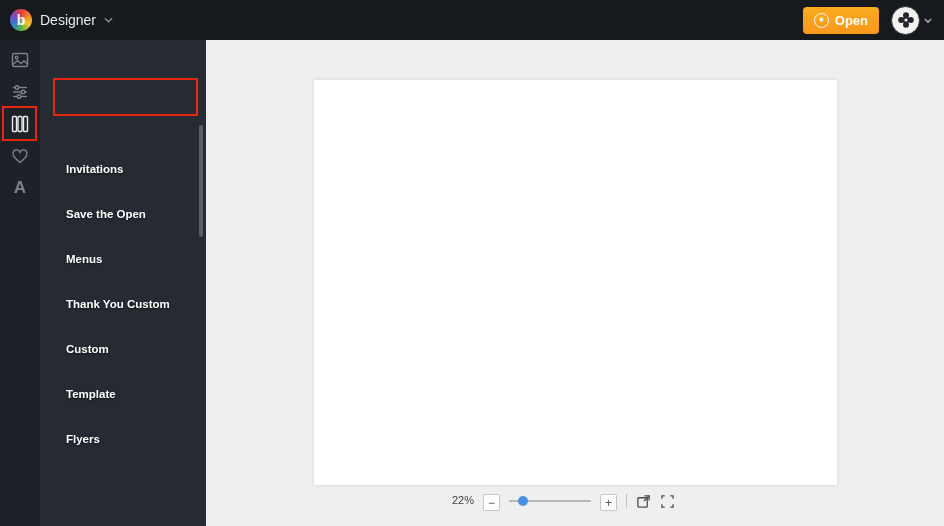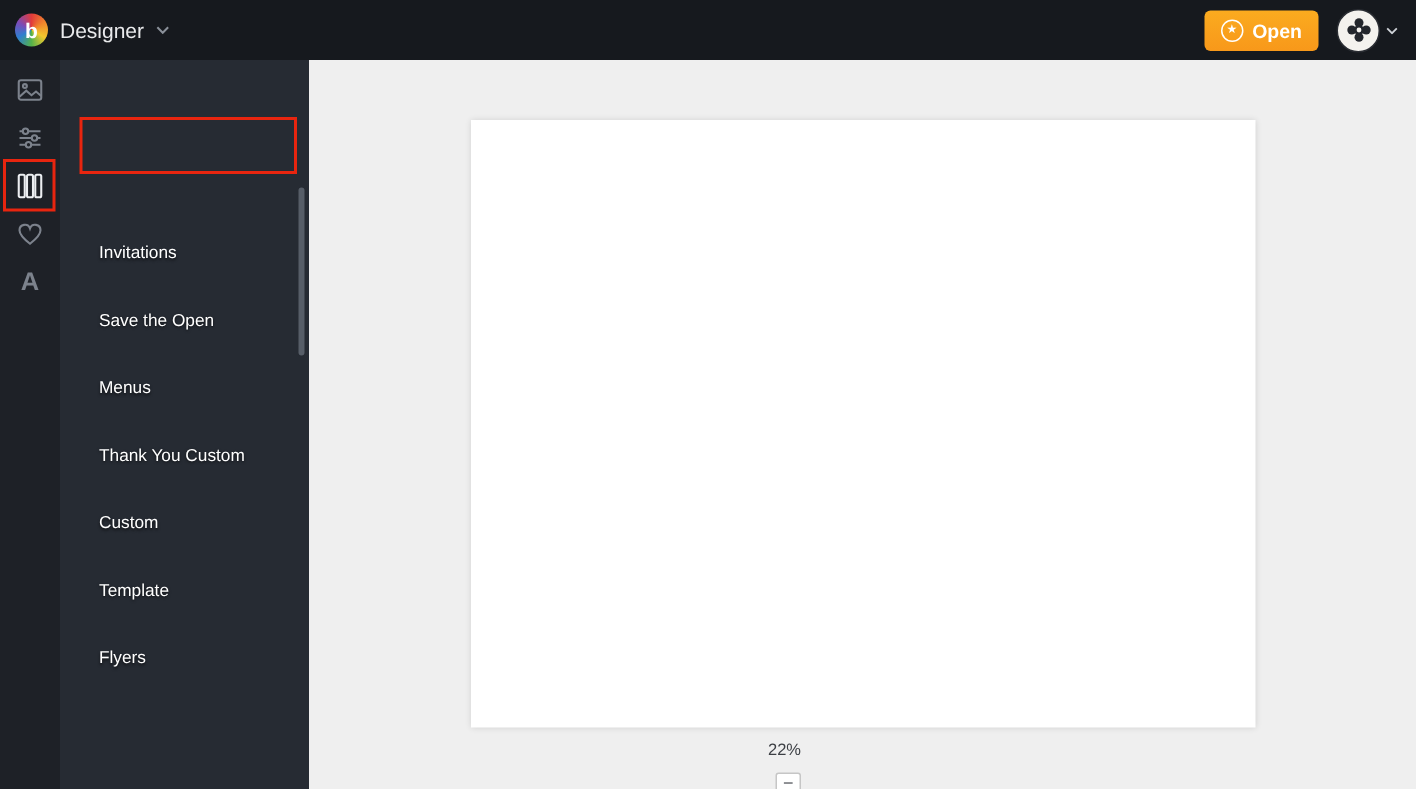--- a/index.html
+++ b/index.html
@@ -40,36 +40,36 @@
 
   
   .panel { position:absolute; left:40px; top:40px; width:166px; height:486px; background:#262b33; }
   .panel-title { position:absolute; left:57px; top:54px; font-size:10px; font-weight:bold; letter-spacing:1.2px; color:#8f959e; }
   .custom-btn { position:absolute; left:62px; top:86px; width:128px; height:22px; background:#3fae4a; border:1px solid #2f9a3b;
       border-radius:3px; color:#fff; font-size:11px; font-weight:bold; font-family:"Liberation Sans",sans-serif; cursor:pointer; }
   .section-head { position:absolute; left:57px; width:136px; height:14px; display:flex; align-items:center; justify-content:space-between;
       font-size:10px; font-weight:bold; letter-spacing:1px; color:#ced2d8; cursor:pointer; }
   .tpl-item { position:absolute; left:57px; width:132px; height:41px; border-radius:2px; cursor:pointer; display:flex; align-items:center;
       padding-left:9px; overflow:hidden; }
-  .tpl-item span { color:#fff; font-size:11.5px; text-shadow:0 1px 2px rgba(0,0,0,.65); position:relative; z-index:2; }
+  .tpl-item span { color:#fff; font-size:11.5px; text-shadow:0 1px 2px rgba(0,0,0,.65); position:relative; z-index:2;font-weight:bold; }
   .t0 { background:linear-gradient(100deg,#5e4736 0%,#7c5c42 45%,#96744f 70%,#b08a5e 100%); }
   .t1 { background:linear-gradient(95deg,#24424e 0%,#33616c 45%,#5d8a90 62%,#d2a3a3 80%,#8fb0b3 100%); }
   .t2 { background:linear-gradient(95deg,#343f58 0%,#3c4a66 45%,#6e4a50 65%,#c25a3c 82%,#e0a63f 100%); }
   .t3 { background:linear-gradient(95deg,#a8525c 0%,#c9767d 40%,#da9a97 58%,#79a09c 75%,#c2646c 100%); }
   .t4 { background:linear-gradient(95deg,#27384c 0%,#3c4f6a 45%,#7c5a74 65%,#b05a6a 80%,#d3bd68 100%); }
   .t5 { background:linear-gradient(95deg,#85897f 0%,#9da294 45%,#b4b8a8 62%,#55762f 80%,#89a047 100%); }
   .t6 { background:linear-gradient(95deg,#241f1a 0%,#423224 40%,#7c5a2e 58%,#cf9040 72%,#8d5c26 88%,#3a2d1d 100%); }
   .scroll-thumb { position:absolute; left:159px; top:85px; width:4px; height:112px; background:#575e68; border-radius:2px; cursor:pointer; }
 
   
   .work-area { position:absolute; left:206px; top:40px; width:738px; height:486px; background:#efefef; }
   .design-canvas { position:absolute; left:314px; top:80px; width:523px; height:405px; background:#ffffff; box-shadow:0 0 4px rgba(0,0,0,.12); }
 
   
-  .zoombar { position:absolute; left:452px; top:494px; height:24px; display:flex; align-items:flex-end; gap:9px;flex-direction:column; }
+  .zoombar { position:absolute; left:452px; top:494px; height:24px; display:flex; align-items:flex-start; gap:9px; }
   .zoom-label { font-size:11px; color:#3c3f44; }
   .sq-btn { width:17px; height:17px; background:#fff; border:1px solid #c6c6c6; border-radius:2px; color:#55585d; font-size:12px;
       line-height:1; display:flex; align-items:center; justify-content:center; cursor:pointer; padding:0; }
   .slider { position:relative; width:82px; height:14px; cursor:pointer; }
   .slider .track { position:absolute; left:0; right:0; top:6px; height:2px; background:#b7b7b7; border-radius:1px; }
   .slider .handle { position:absolute; left:9px; top:2px; width:10px; height:10px; border-radius:50%; background:#4a90e2; }
   .zoom-divider { width:1px; height:14px; background:#c2c2c2; }
   .icon-btn { background:none; border:none; padding:0; color:#4a4d52; cursor:pointer; display:flex; align-items:center; }
 
   

